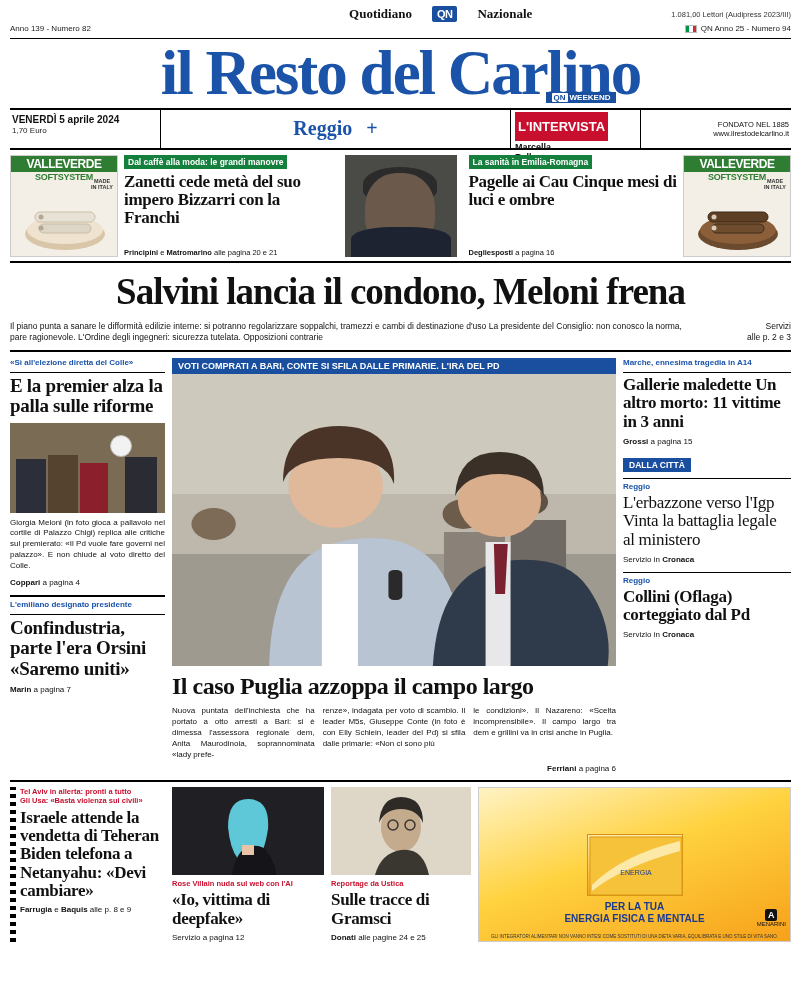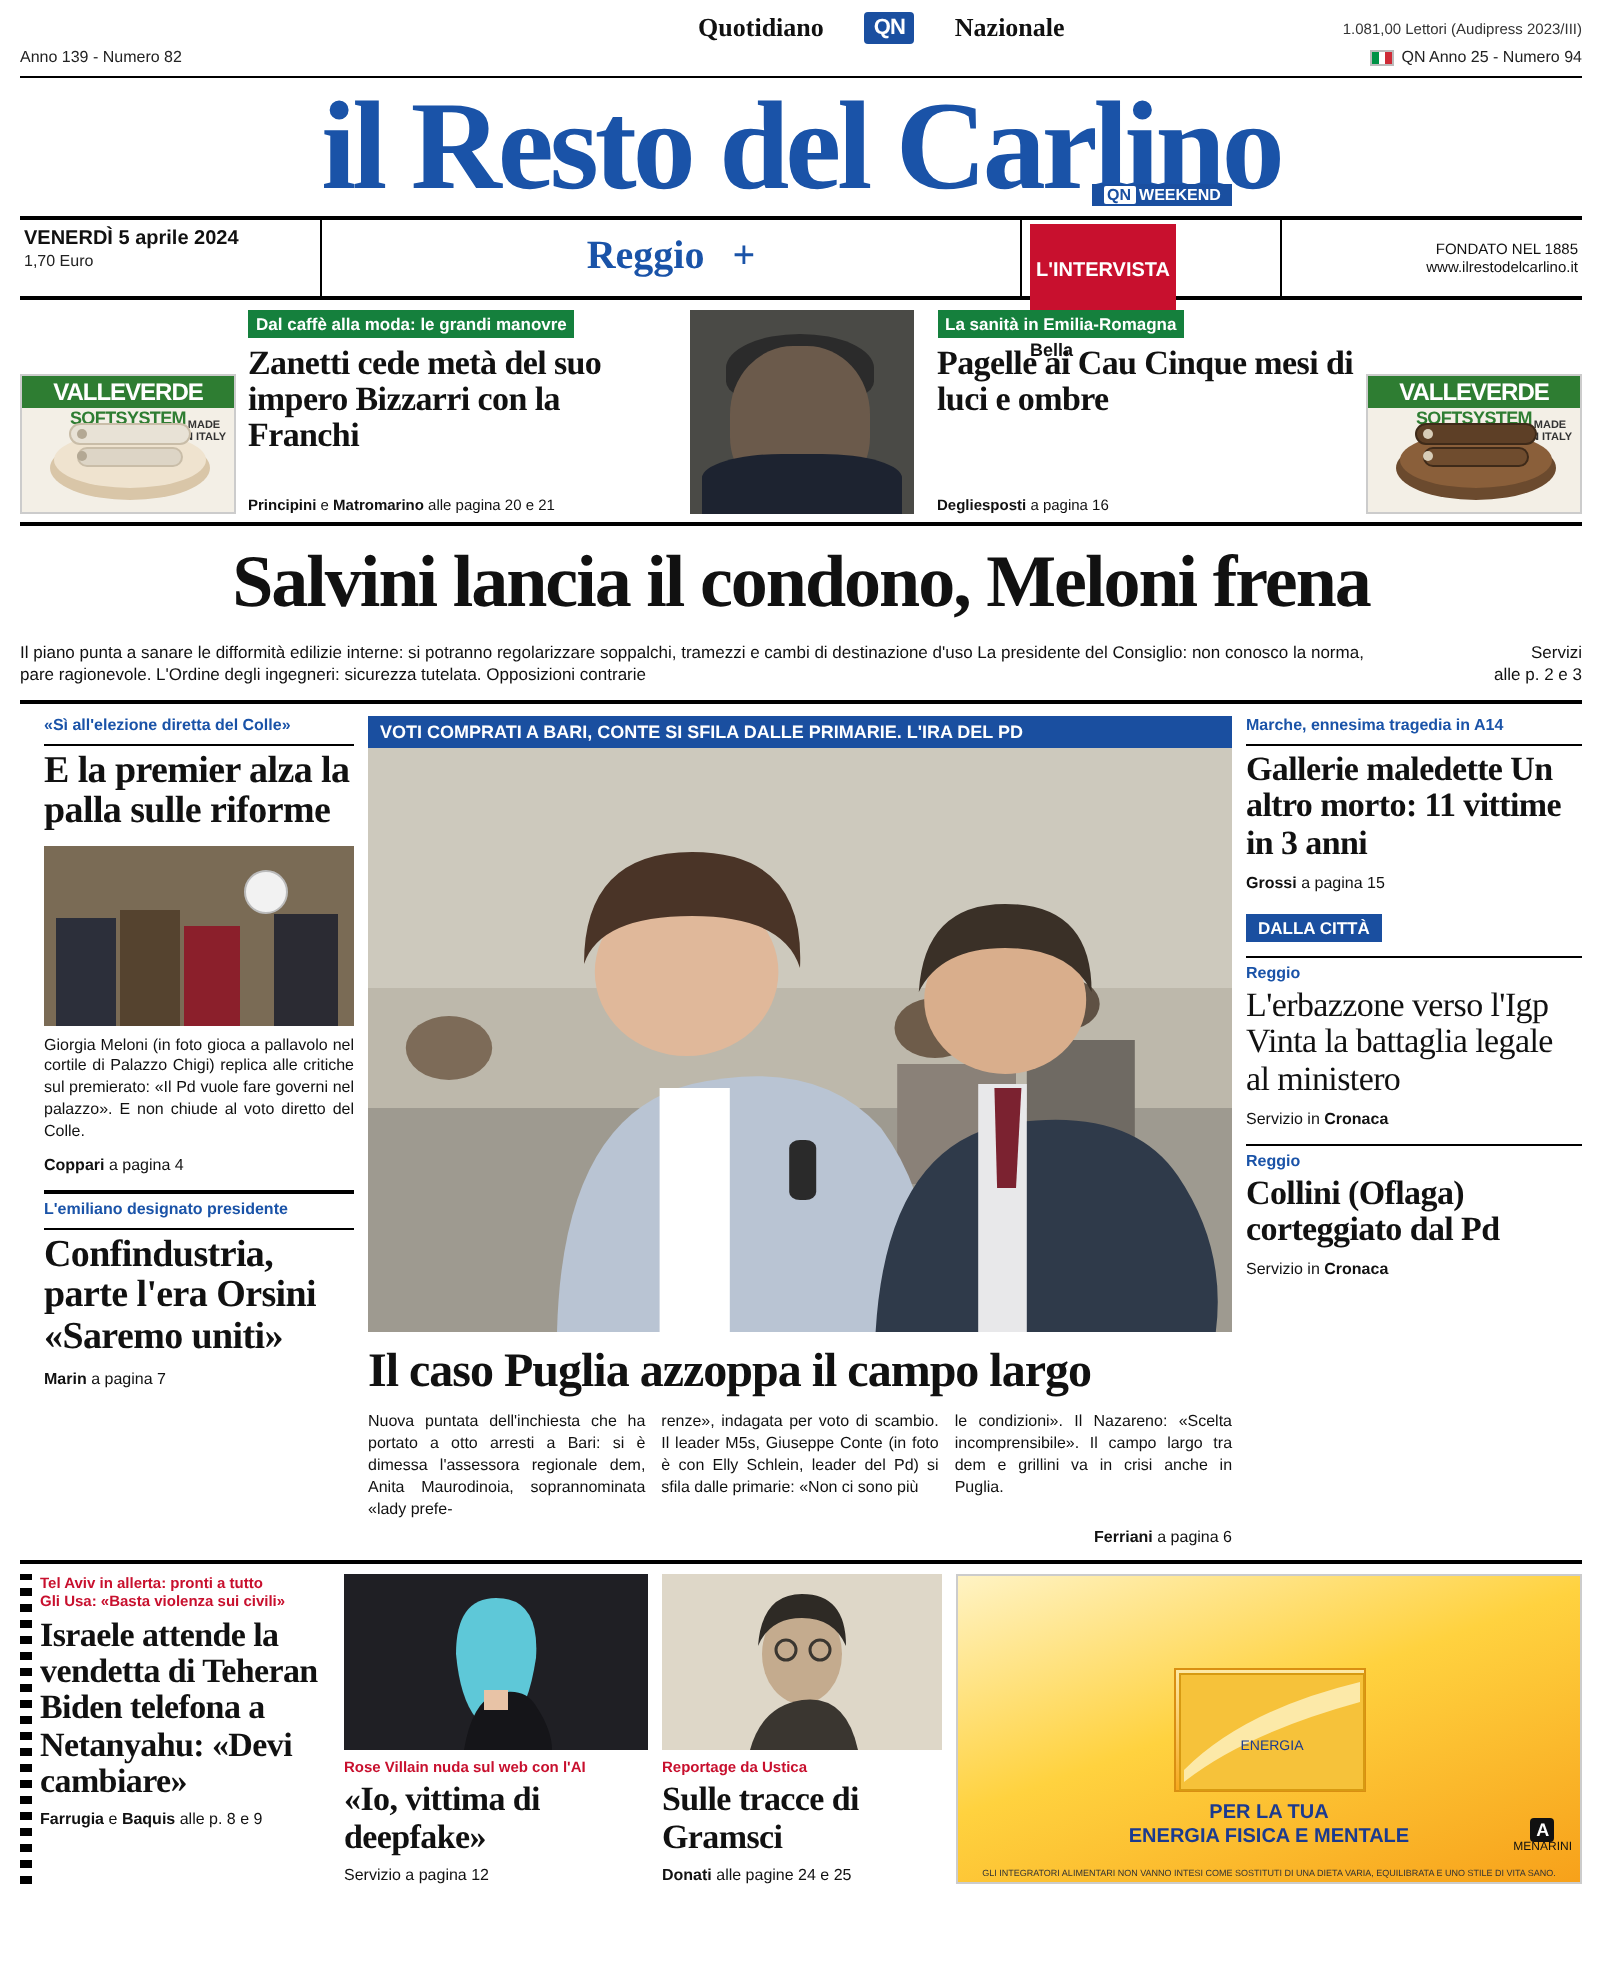--- a/index.html
+++ b/index.html
@@ -39,27 +39,27 @@
 
   
   .navstrip { display:flex; align-items:stretch; border-top:2px solid #000; border-bottom:2px solid #000; margin-top:4px; height:42px;}
   .nav-left { width:150px; padding:4px 2px; font-family:"Liberation Sans",sans-serif; }
   .nav-left .d1 { font-weight:bold; font-size:10px; }
   .nav-left .d2 { font-size:8px; color:#222; margin-top:1px;}
   .nav-mid { flex:1; display:flex; align-items:center; justify-content:center; gap:14px; border-left:1px solid #000; border-right:1px solid #000;}
   .nav-mid .city { font-family:"Liberation Serif",serif; font-weight:bold; font-size:20px; color:#1a53a8;}
   .nav-mid .plus { font-size:20px; color:#1a53a8; font-weight:bold;}
   .nav-interv { width:130px; border-right:1px solid #000; padding:2px 4px; font-family:"Liberation Sans",sans-serif;}
-  .nav-interv .tag { background:#c8102e; color:#fff; font-size:10px; font-weight:bold; padding:18px 3px; display:inline-block;}
+  .nav-interv .tag { background:#c8102e; color:#fff; font-size:13px; font-weight:bold; padding:7px 3px; display:inline-block;}
   .nav-interv .nm { font-size:9px; font-weight:bold; line-height:1.1; margin-top:2px;}
   .nav-right { width:150px; display:flex; flex-direction:column; justify-content:center; align-items:flex-end; font-family:"Liberation Sans",sans-serif; font-size:7.5px; padding-right:2px;}
 
   
   .promorow { display:flex; gap:6px; margin-top:5px; height:108px; border-bottom:2px solid #000; padding-bottom:4px;}
-  .ad-vv { width:108px; border:1px solid #ccc; background:#f3efe6; position:relative; overflow:hidden;margin-top:32px;}
+  .ad-vv { width:108px; border:1px solid #ccc; background:#f3efe6; position:relative; overflow:hidden;}
   .ad-vv .brand { background:#2e7d32; color:#fff; font-family:"Liberation Sans",sans-serif; font-weight:bold; font-size:12px; text-align:center; letter-spacing:-0.5px; padding:1px 0;}
   .ad-vv .sub { font-family:"Liberation Sans",sans-serif; font-size:9px; font-weight:bold; color:#2e7d32; text-align:center; letter-spacing:-0.3px;}
   .ad-vv .made { position:absolute; right:4px; top:22px; font-family:"Liberation Sans",sans-serif; font-size:5.5px; font-weight:bold; color:#333; text-align:center; line-height:1.1;}
   .sandal { position:absolute; bottom:4px; left:6px; width:96px; height:62px; }
 
   .promo-col { flex:1; display:flex; flex-direction:column; }
   .kicker { background:#15803d; color:#fff; font-family:"Liberation Sans",sans-serif; font-weight:bold; font-size:8.5px; padding:2px 4px; display:inline-block; align-self:flex-start;}
   .promo-title { font-family:"Liberation Serif",serif; font-weight:bold; font-size:17px; line-height:1.05; margin-top:4px; letter-spacing:-0.3px;}
   .byline { font-family:"Liberation Sans",sans-serif; font-size:7.5px; margin-top:auto; }
   .byline b { font-weight:bold; }
@@ -69,21 +69,21 @@
   .promo-photo .suit { position:absolute; left:6px; bottom:0; width:100px; height:30px; background:#1d2330; border-radius:40% 40% 0 0;}
 
   
   .mainhead { text-align:center; padding:10px 0 4px 0; }
   .mainhead h2 { font-family:"Liberation Serif",serif; font-weight:bold; font-size:37px; letter-spacing:-1px; line-height:1.05;}
   .standfirst { display:flex; gap:21px; padding:5px 0 6px 0; border-bottom:2px solid #000;}
   .standfirst p { font-family:"Liberation Sans",sans-serif; font-size:8.5px; line-height:1.35; flex:1;}
   .servizi { width:70px; font-family:"Liberation Sans",sans-serif; font-size:8.5px; text-align:right; line-height:1.3;}
 
   
-  .grid { display:flex; gap:7px; margin-top:6px;margin-left:12px; }
+  .grid { display:flex; gap:7px; margin-top:6px; }
   .col-left { width:155px; }
   .col-mid { flex:1; }
   .col-right { width:168px; }
 
   .sec-rule { border-top:1px solid #000; margin:5px 0 3px 0;}
   .blue-label { color:#1a53a8; font-family:"Liberation Sans",sans-serif; font-size:8px; font-weight:bold; }
   .lead-title { font-family:"Liberation Serif",serif; font-weight:bold; font-size:19px; line-height:1.08; margin-top:3px; letter-spacing:-0.3px;}
   .left-photo { width:100%; height:90px; background:#7a6b55; margin-top:6px; position:relative; overflow:hidden;}
   .left-photo .ball { position:absolute; left:100px; top:12px; width:22px; height:22px; border-radius:50%; background:#f2f2f2; border:1px solid #bbb;}
   .left-photo .p1 { position:absolute; left:6px; bottom:0; width:30px; height:54px; background:#2c2f3a;}

